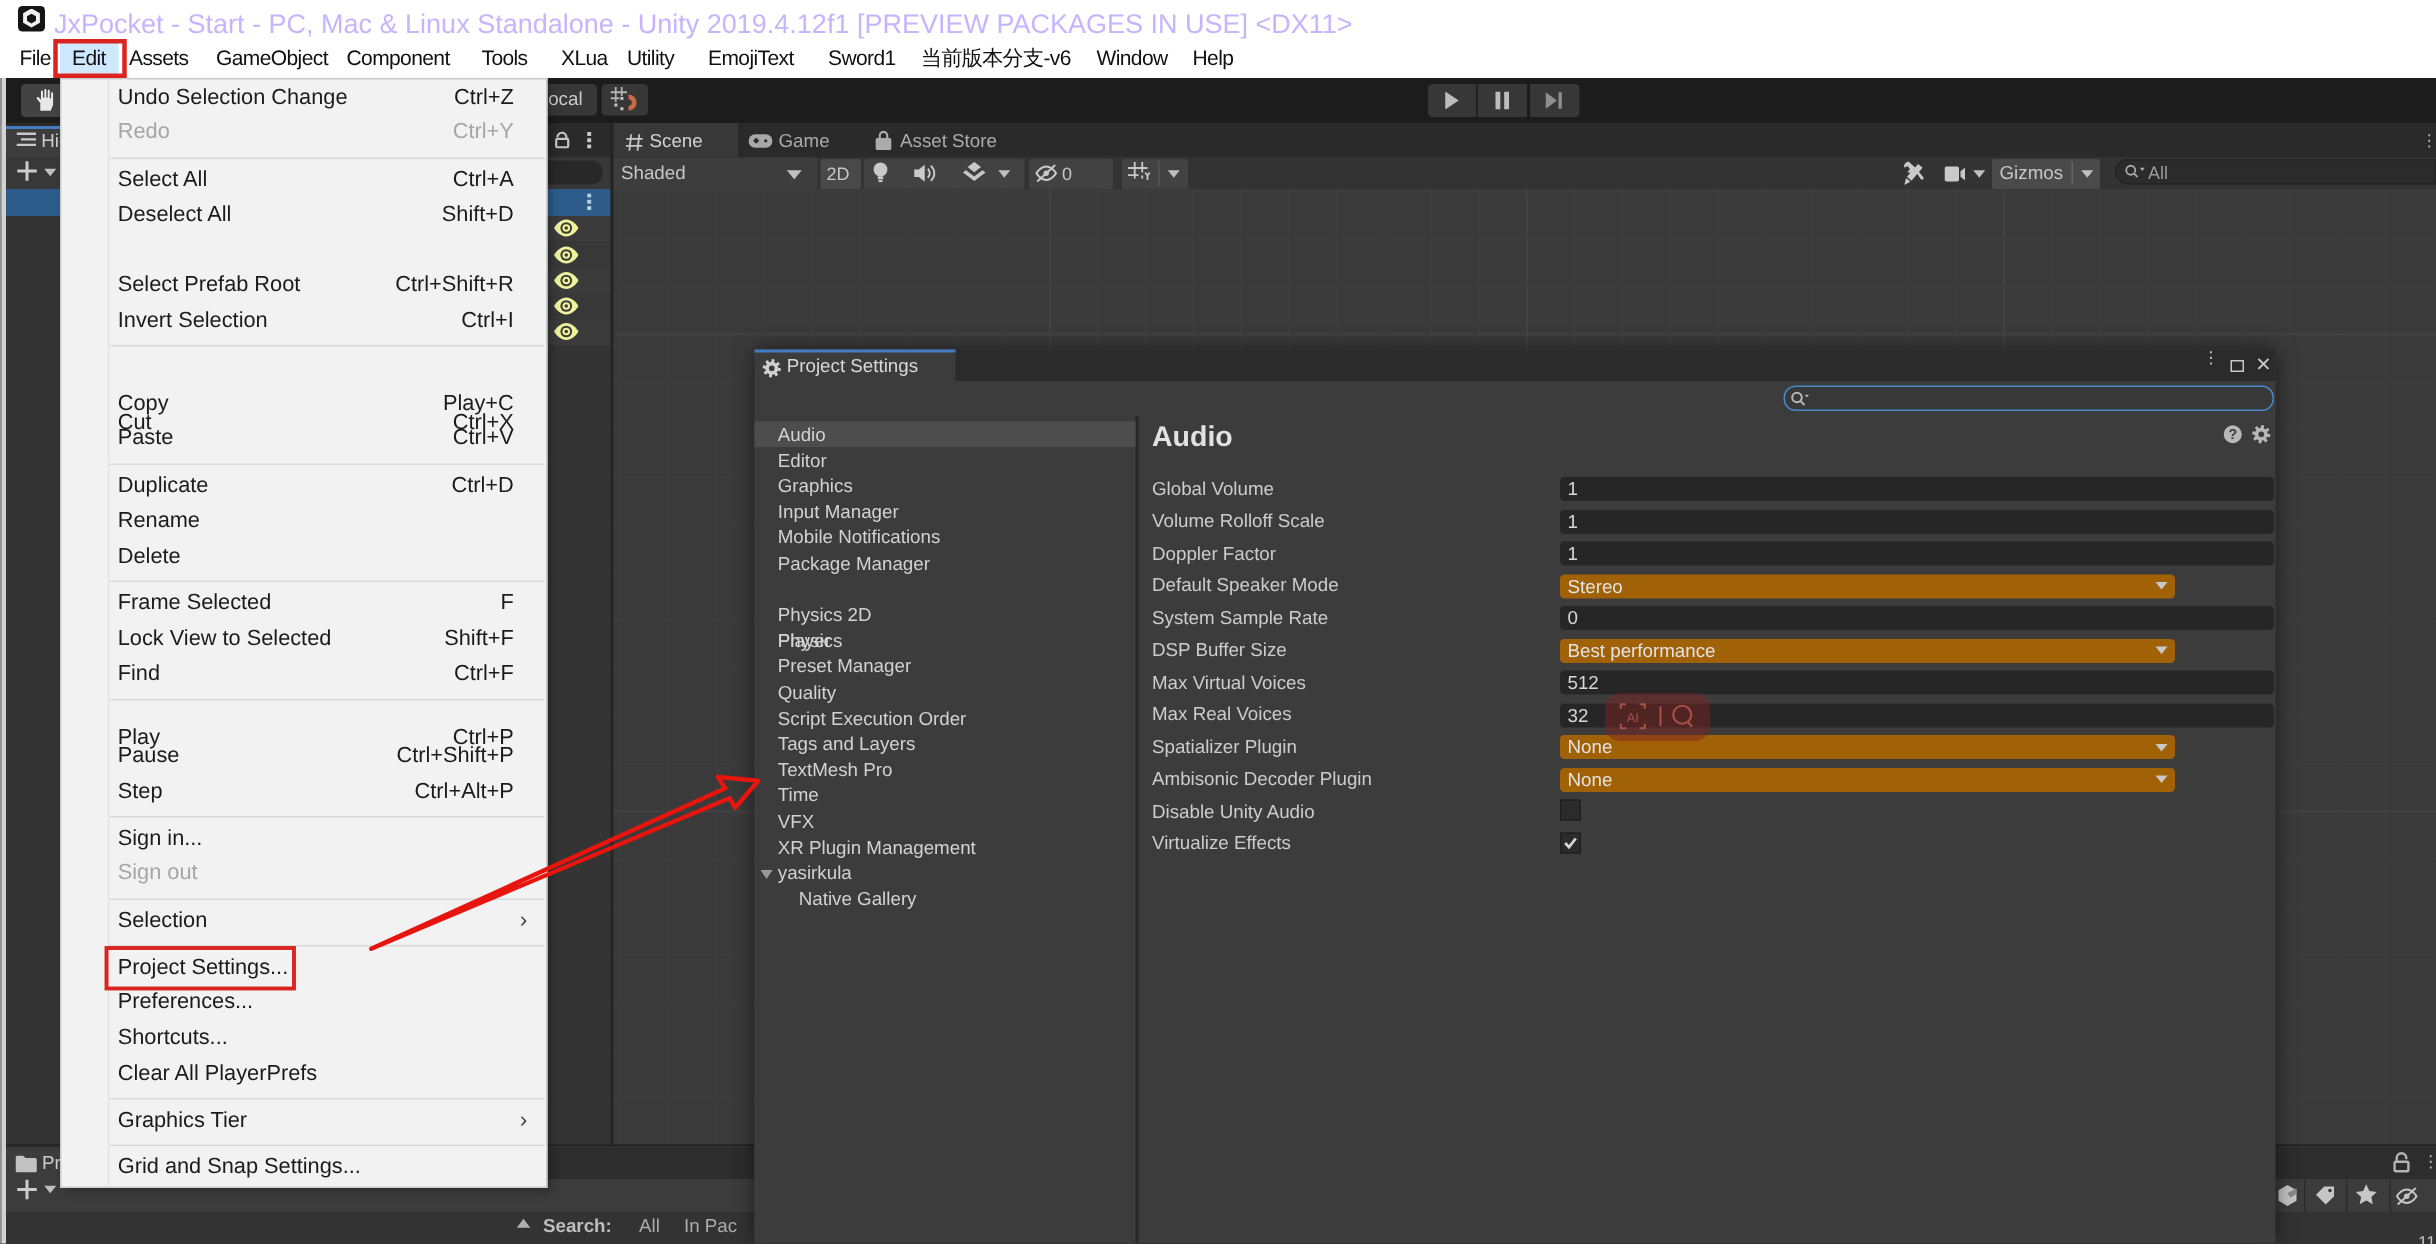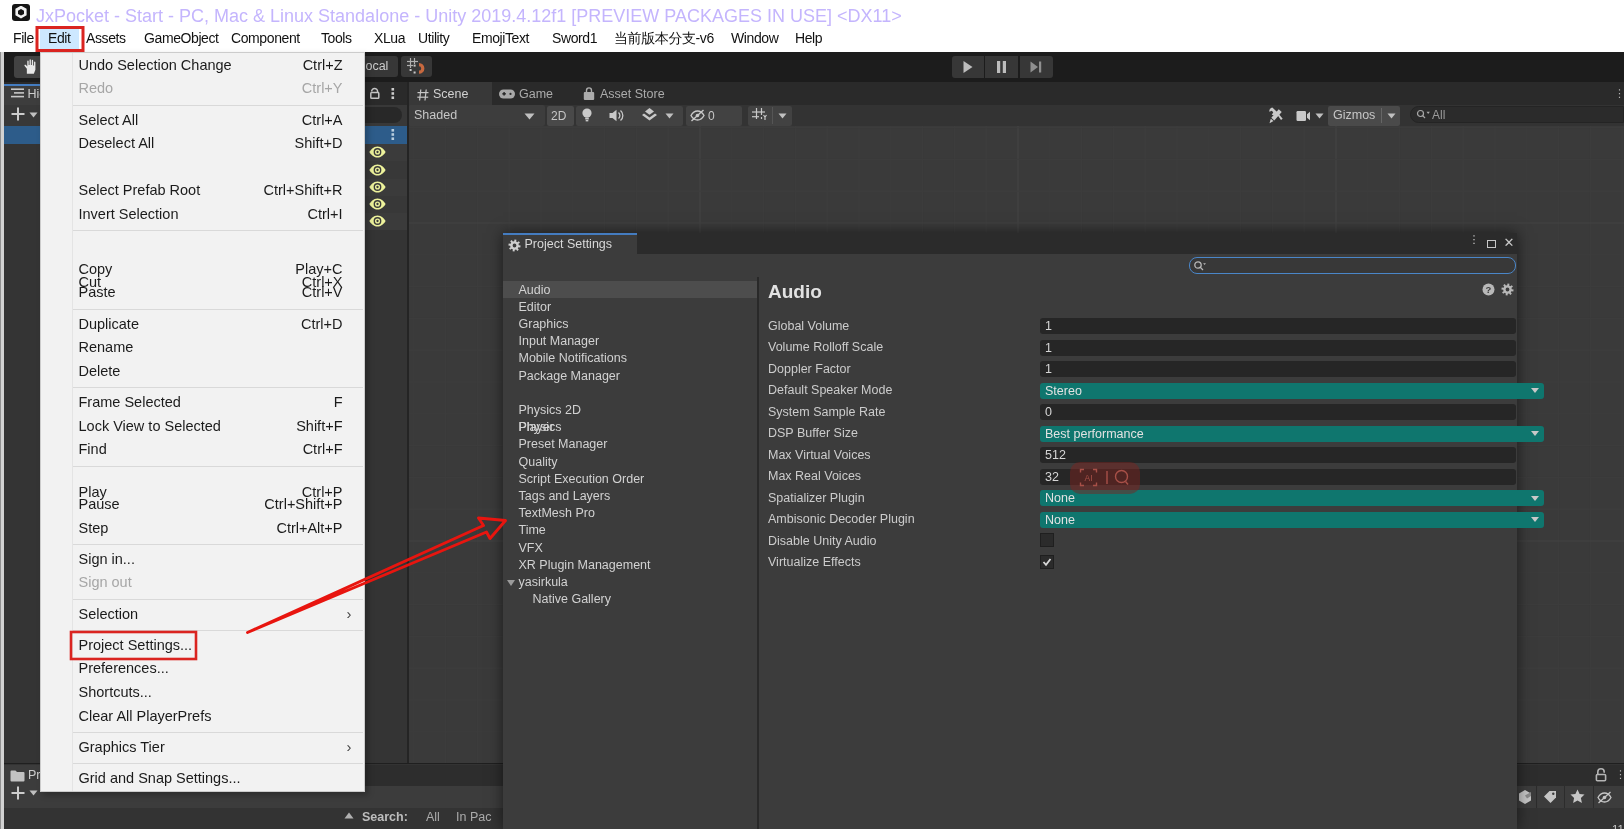--- a/index.html
+++ b/index.html
@@ -39,21 +39,21 @@
 #pswtoolbar { left:0; top:20.5px; width:1014.5px; height:23.5px; background:#3c3c3c; }
 #pswsearch { left:686px; top:23.5px; width:327px; height:17px; border:1px solid #4a86c8; border-radius:8px; background:#383838; }
 #pswleft { left:0; top:44px; width:254.5px; height:552px; background:#3c3c3c; }
 #pswdiv { left:254.5px; top:44px; width:2px; height:552px; background:#292929; }
 .psrow { position:absolute; left:0; width:254.5px; height:17.2px; font-size:12.5px; color:#d2d2d2; }
 .psrow span { position:absolute; left:16px; top:2px; }
 
 .flabel { position:absolute; left:265.5px; font-size:12.5px; color:#cccccc; }
 .finput { position:absolute; left:537.5px; width:475.5px; height:16px; background:#262626;
   border-radius:3px; font-size:12.5px; color:#d6d6d6; padding-left:5px; line-height:16px; }
-.fdrop  { position:absolute; left:537.5px; width:504px; height:16px; background:#0f766e;
+.fdrop  { position:absolute; left:537.5px; width:410px; height:16px; background:#a16207;
   border-radius:3px; font-size:12.5px; color:#e2e2e2; padding-left:5px; line-height:16px; }
 .fdrop:after { content:""; position:absolute; right:5px; top:5.5px; border-left:4.5px solid transparent;
   border-right:4.5px solid transparent; border-top:5px solid #c8c8c8; }
 
 #menu { left:39.5px; top:51.5px; width:325px; height:740px; background:#f2f2f2;
   border:1px solid #cccccc; box-shadow:3px 3px 6px rgba(0,0,0,0.25); z-index:50; }
 #menugutter { position:absolute; left:31px; top:0; width:1px; height:738px; background:#e4e4e4; }
 .mrow { position:absolute; left:0; width:323px; height:23.6px; font-size:14.5px; color:#1b1b1b; }
 .mrow .lbl { position:absolute; left:38px; top:3px; }
 .mrow .sc  { position:absolute; right:21px; top:3px; }

